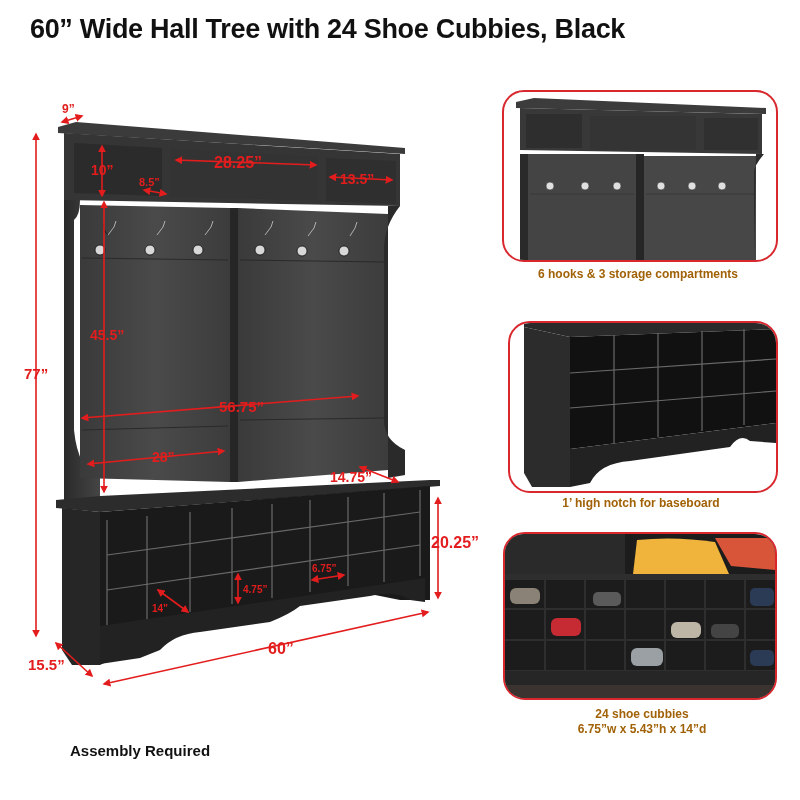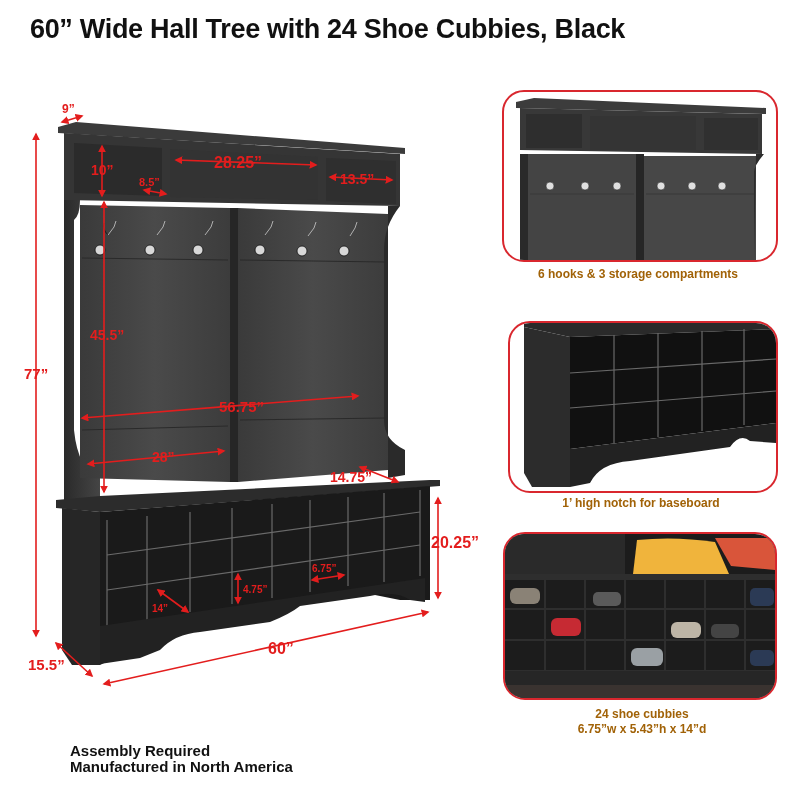--- a/index.html
+++ b/index.html
@@ -229,14 +229,13 @@
     <rect x="0" y="151" width="270" height="13" fill="#3a3330"></rect>
   </svg>
 </div>
 <div class="caption" style="left:507px; top:707px; width:270px; line-height:15px;">
   <div>24 shoe cubbies</div>
   <div>6.75”w x 5.43”h x 14”d</div>
 </div>
 
 <div class="footer">
   <div>Assembly Required</div>
-  <div>Manufactured in North America</div>
 </div>
 
 </body></html>

